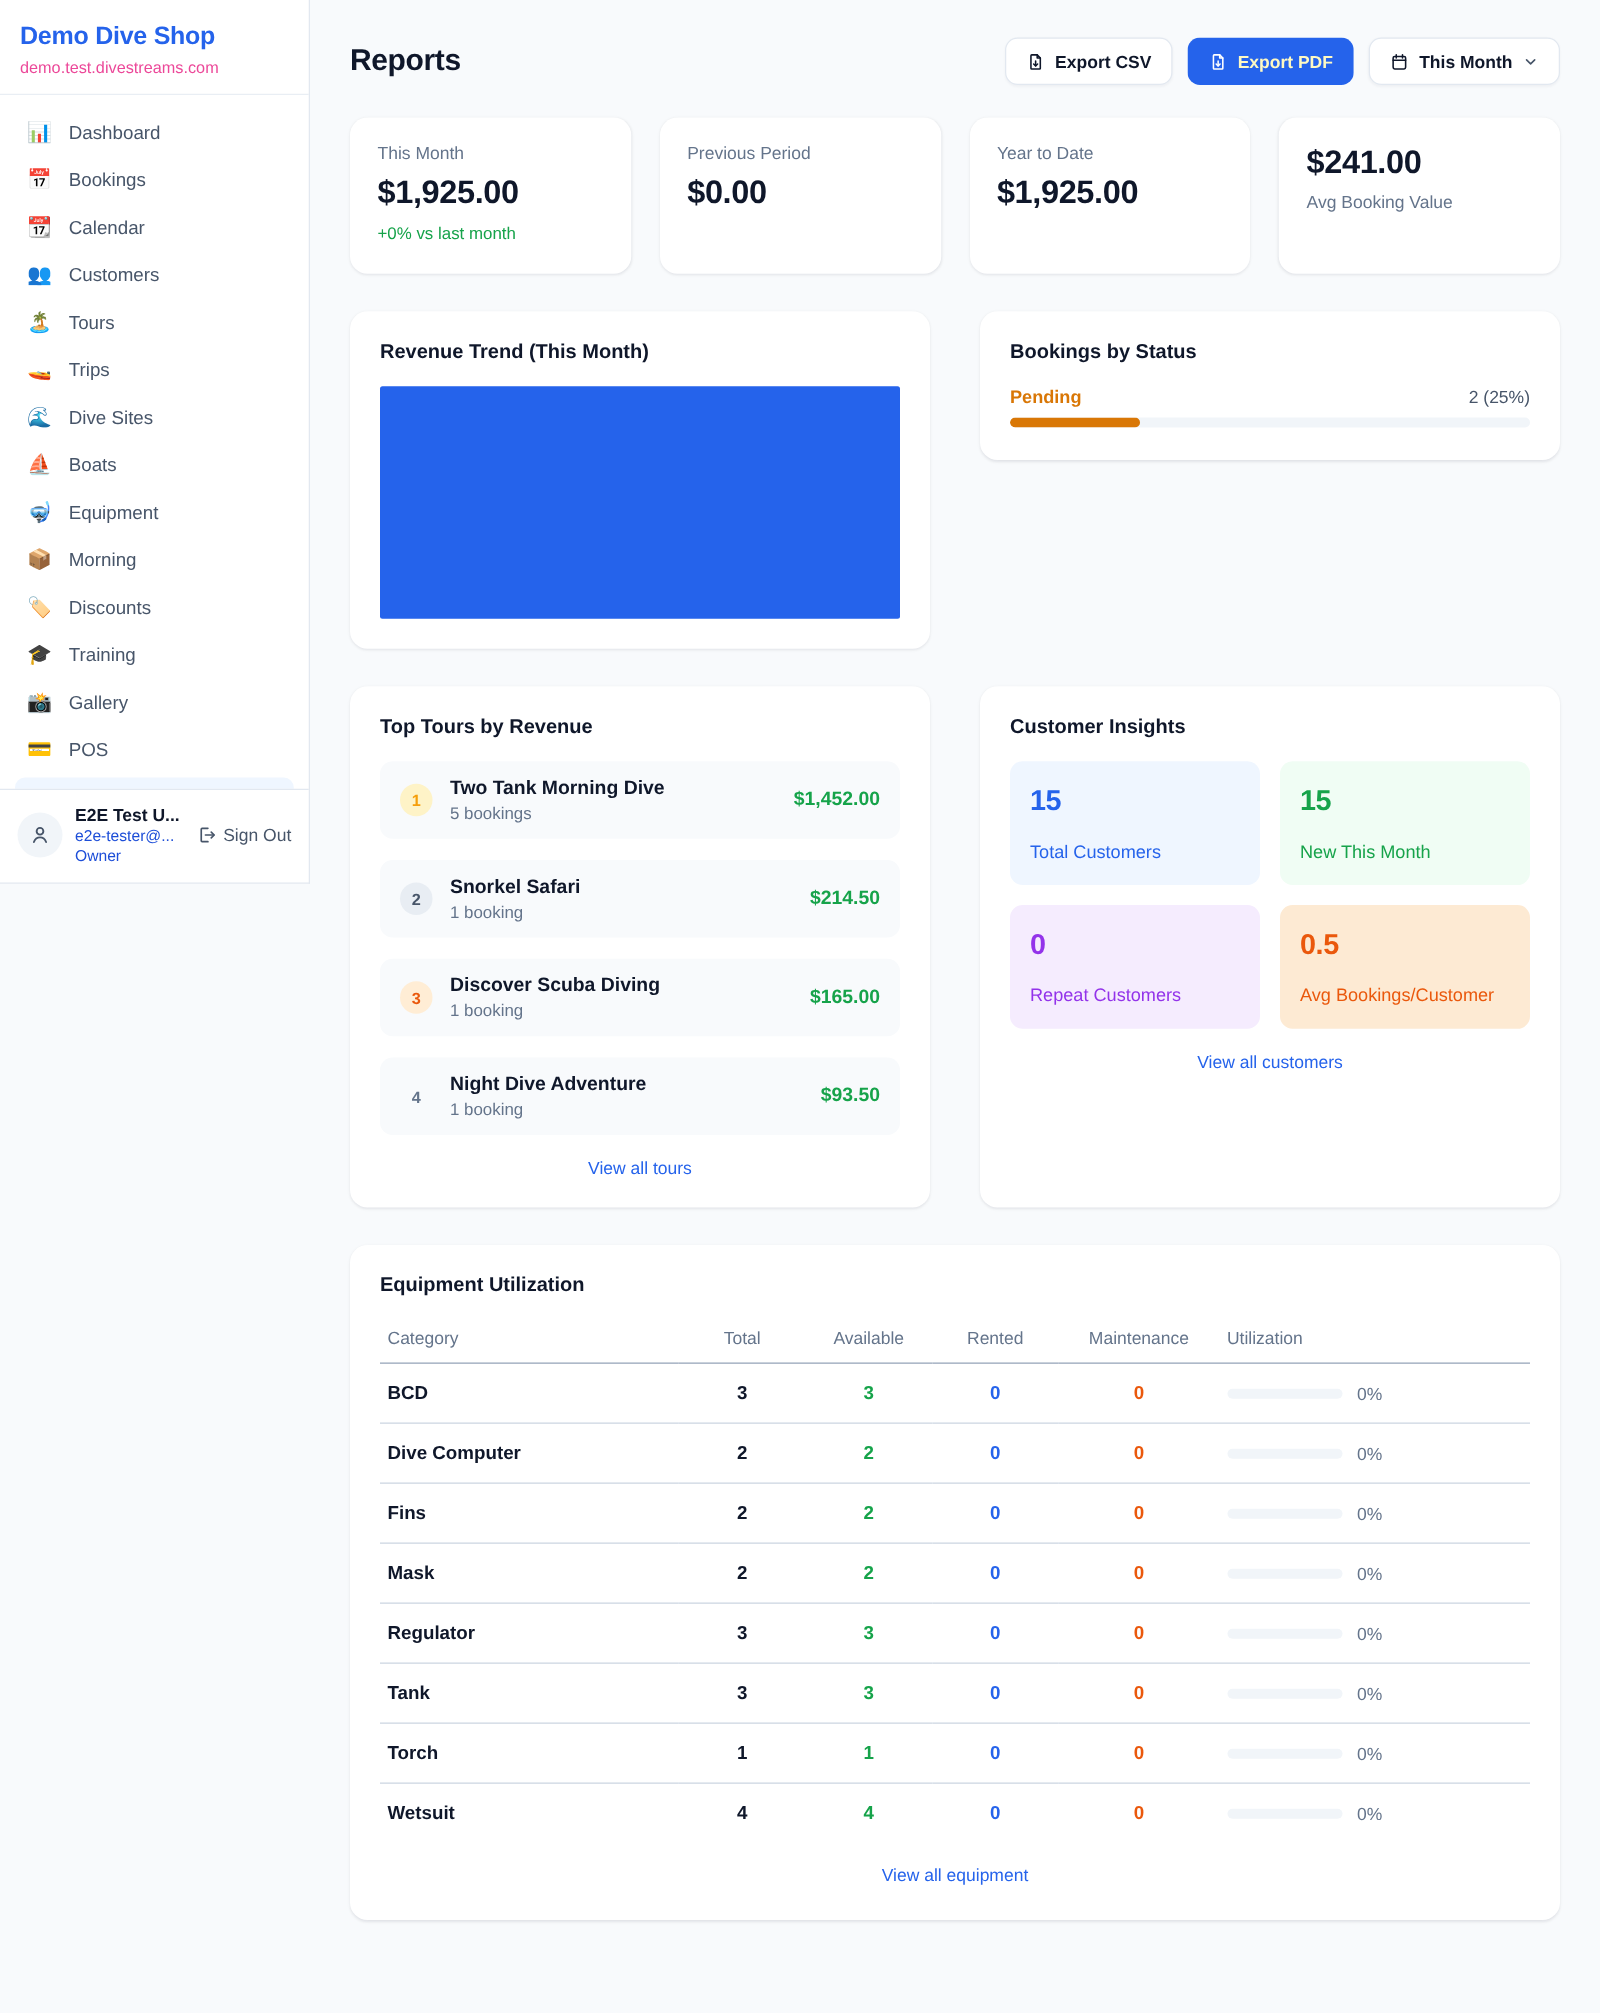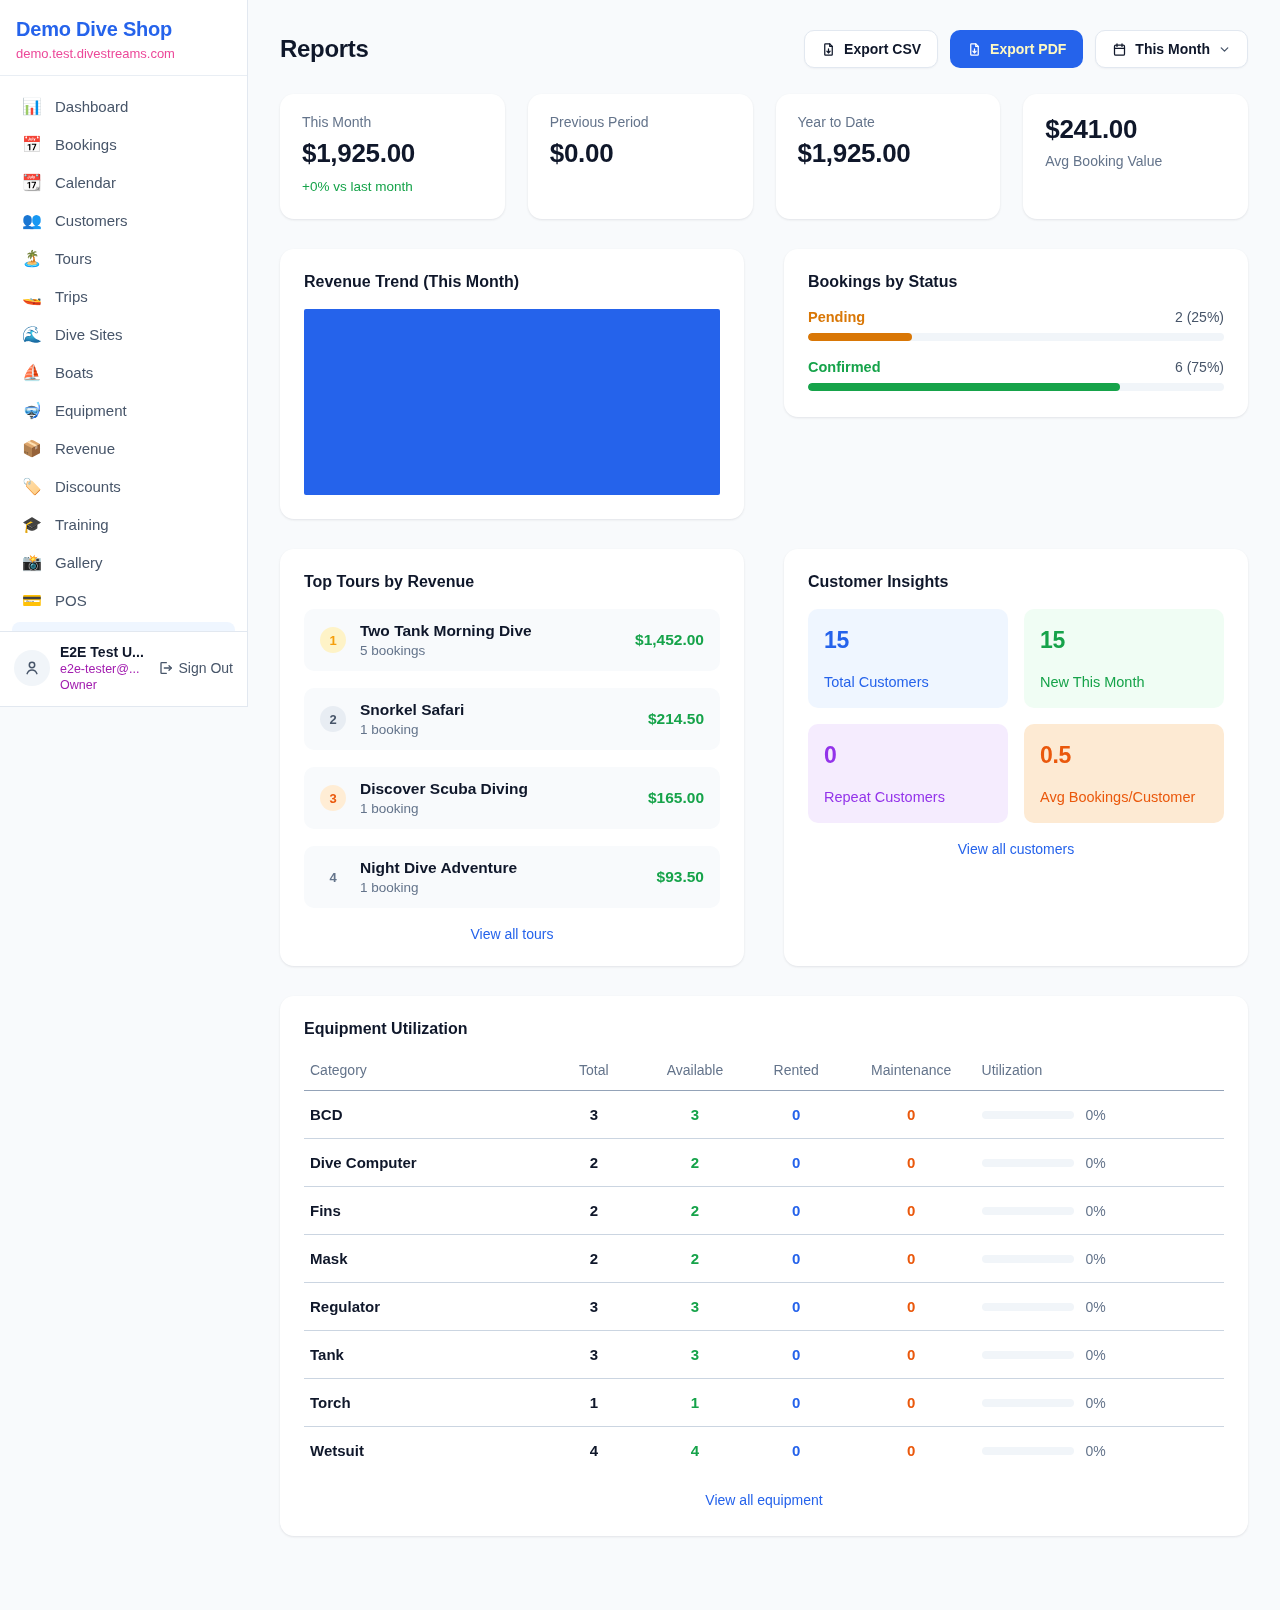--- a/index.html
+++ b/index.html
@@ -32,21 +32,21 @@
   .user-panel {
     border-top: 1px solid #e2e8f0; padding: 12px 14px 14px;
     display: flex; align-items: center; gap: 10px;
   }
   .avatar {
     width: 36px; height: 36px; border-radius: 50%; background: #f1f5f9;
     display: flex; align-items: center; justify-content: center; flex: 0 0 36px;
   }
   .user-info { min-width: 0; }
   .user-name { font-size: 14px; font-weight: 700; color: #0f172a; white-space: nowrap; }
-  .user-email, .user-role { font-size: 12.5px; color: #a21caf; margin-top: 2px; white-space: nowrap; }
+  .user-email, .user-role { font-size: 12.5px; color: #1d4ed8; margin-top: 2px; white-space: nowrap; }
   .sign-out {
     margin-left: auto; display: flex; align-items: center; gap: 6px;
     font-size: 14px; color: #475569; cursor: pointer; white-space: nowrap;
   }
 
   
   .main { flex: 1; padding: 30px 32px 40px; min-width: 0; }
   .main-header { display: flex; align-items: center; justify-content: space-between; margin-bottom: 26px; }
   .page-title { font-size: 24px; font-weight: 800; letter-spacing: -.3px; color: #0f172a; }
   .header-actions { display: flex; gap: 12px; }
@@ -195,21 +195,21 @@
       <a class="nav-item">
         <span class="nav-icon">⛵</span>
         <span>Boats</span>
       </a>
       <a class="nav-item">
         <span class="nav-icon">🤿</span>
         <span>Equipment</span>
       </a>
       <a class="nav-item">
         <span class="nav-icon">📦</span>
-        <span>Revenue</span>
+        <span>Morning</span>
       </a>
       <a class="nav-item">
         <span class="nav-icon">🏷️</span>
         <span>Discounts</span>
       </a>
       <a class="nav-item">
         <span class="nav-icon">🎓</span>
         <span>Training</span>
       </a>
       <a class="nav-item">
@@ -312,29 +312,20 @@
         <div class="card-title">Bookings by Status</div>
         <div class="status-group">
           <div class="status-head">
             <span class="status-name pending">Pending</span>
             <span class="status-count">2 (25%)</span>
           </div>
           <div class="track">
             <div class="fill pending" style="width:25%"></div>
           </div>
         </div>
-        <div class="status-group">
-          <div class="status-head">
-            <span class="status-name confirmed">Confirmed</span>
-            <span class="status-count">6 (75%)</span>
-          </div>
-          <div class="track">
-            <div class="fill confirmed" style="width:75%"></div>
-          </div>
-        </div>
       </div>
     </div>
 
     <div class="row-2col">
       <div class="card tours-card">
         <div class="card-title">Top Tours by Revenue</div>
         <div class="tour-list">
           <div class="tour-row">
             <div class="rank rank-1">1</div>
             <div class="tour-main">

